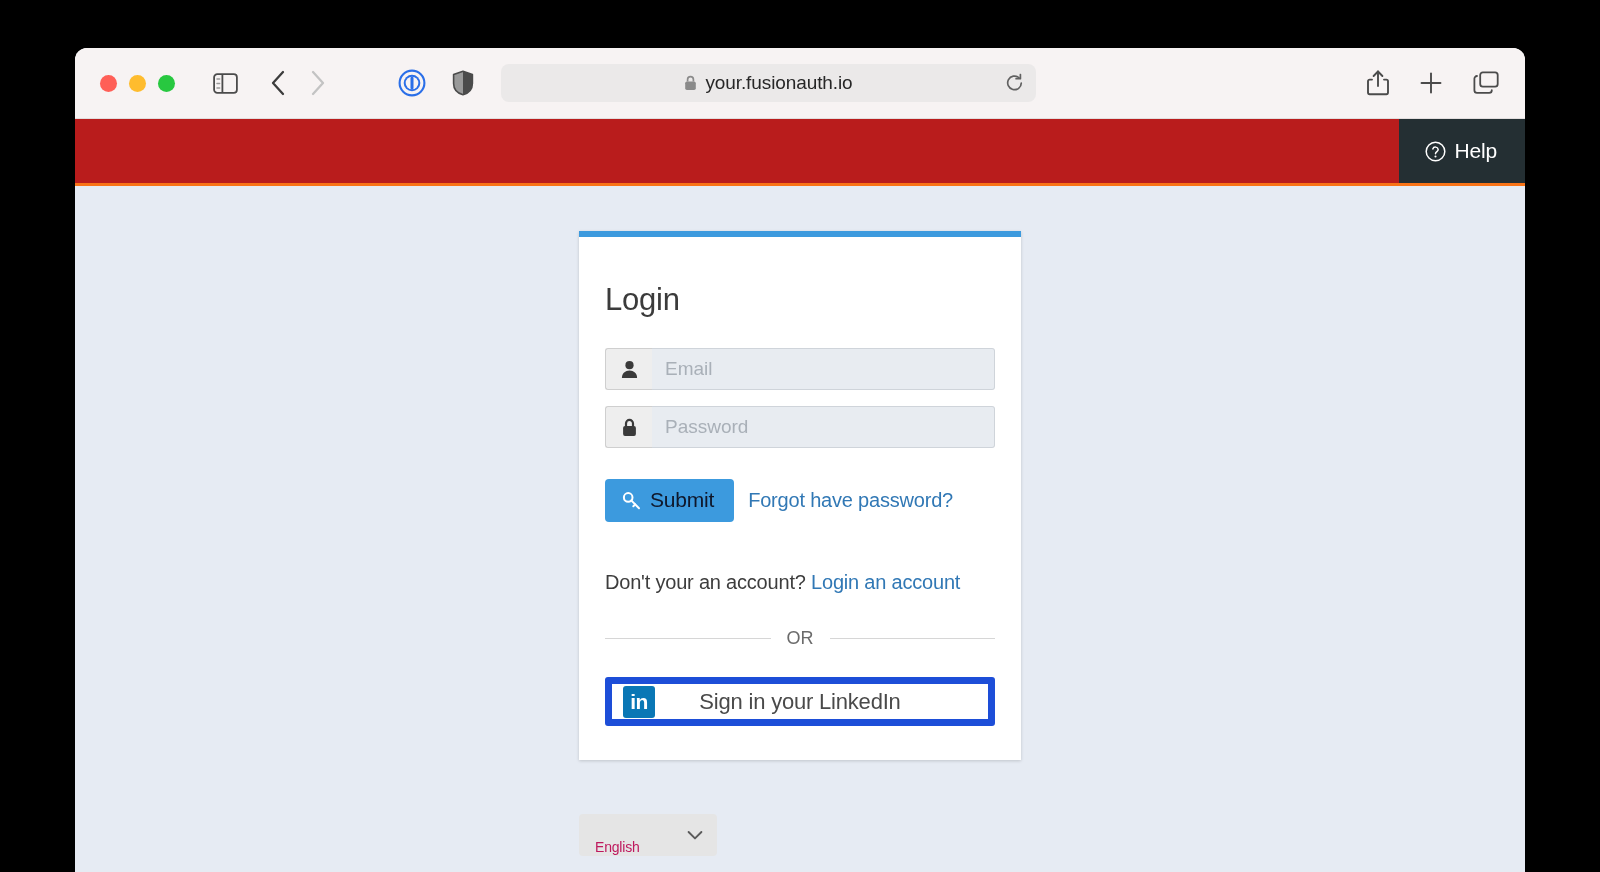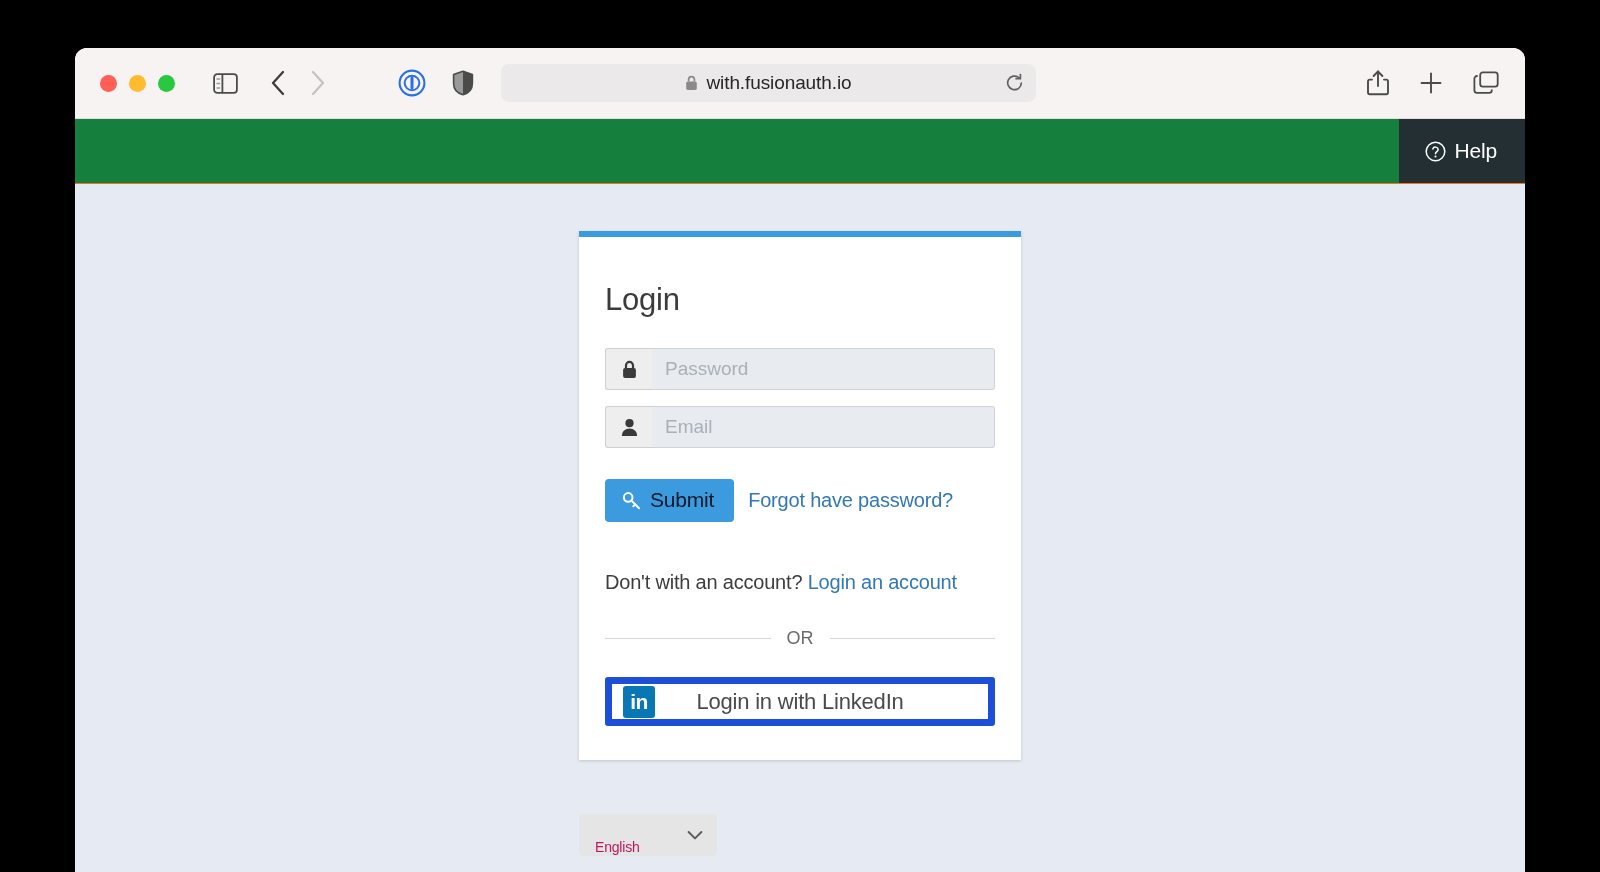--- a/index.html
+++ b/index.html
@@ -113,22 +113,22 @@
   
   .page {
     position: relative;
     height: 754px;
     background: #e6ebf3;
   }
 
   .page-topbar {
     position: relative;
     height: 64px;
-    background: #15803d;
-    border-bottom: 1px solid #f97316;
+    background: #b91c1c;
+    border-bottom: 3px solid #f97316;
   }
 
   .help-button {
     position: absolute;
     right: 0;
     top: 0;
     height: 64px;
     background: #242f33;
     color: #ffffff;
     display: flex;
@@ -366,21 +366,21 @@
       </div>
 
       <div class="url-field">
         <div class="url-inner">
           <span style="display:flex;">
             <svg width="13" height="16" viewBox="0 0 13 16" fill="none">
               <rect x="1.2" y="6.6" width="10.6" height="8.4" rx="1.7" fill="#8a8a8a"></rect>
               <path d="M3.6 6.6 V4.5 A2.9 2.9 0 0 1 9.4 4.5 V6.6" stroke="#8a8a8a" stroke-width="1.7" fill="none"></path>
             </svg>
           </span>
-          <span class="url-text">with.fusionauth.io</span>
+          <span class="url-text">your.fusionauth.io</span>
         </div>
         <span class="reload-btn">
           <svg width="19" height="19" viewBox="0 0 19 19" fill="none">
             <path d="M16.3 9.5 A6.8 6.8 0 1 1 14 4.3" stroke="#616161" stroke-width="1.7" stroke-linecap="round" fill="none"></path>
             <path d="M15.4 0.9 L15.4 5.2 L11.1 5.2" stroke="#616161" stroke-width="1.7" stroke-linecap="round" stroke-linejoin="round" fill="none"></path>
           </svg>
         </span>
       </div>
 
       <div class="right-icons">
@@ -421,65 +421,65 @@
         </div>
       </div>
 
       <div class="login-card">
 
         <h1 class="login-title">Login</h1>
 
         <div class="input-group">
           <div class="input-addon">
             <svg width="17" height="19" viewBox="0 0 17 19" fill="none">
+              <circle cx="8.5" cy="5.2" r="4.1" fill="#3a3a3a"></circle>
+              <path d="M0.9 18 C0.9 13.3 4.3 10.5 8.5 10.5 C12.7 10.5 16.1 13.3 16.1 18 Z" fill="#3a3a3a"></path>
+            </svg>
+          </div>
+          <input class="input-field" type="text" placeholder="Email" style="">
+        </div>
+
+        <div class="input-group">
+          <div class="input-addon">
+            <svg width="17" height="19" viewBox="0 0 17 19" fill="none">
               <rect x="2.1" y="8" width="12.8" height="10" rx="1.9" fill="#3a3a3a"></rect>
               <path d="M5 8 V5.4 A3.5 3.5 0 0 1 12 5.4 V8" stroke="#3a3a3a" stroke-width="2.2" fill="none"></path>
             </svg>
           </div>
           <input class="input-field" type="password" placeholder="Password" style="">
-        </div>
-
-        <div class="input-group">
-          <div class="input-addon">
-            <svg width="17" height="19" viewBox="0 0 17 19" fill="none">
-              <circle cx="8.5" cy="5.2" r="4.1" fill="#3a3a3a"></circle>
-              <path d="M0.9 18 C0.9 13.3 4.3 10.5 8.5 10.5 C12.7 10.5 16.1 13.3 16.1 18 Z" fill="#3a3a3a"></path>
-            </svg>
-          </div>
-          <input class="input-field" type="text" placeholder="Email" style="">
         </div>
 
         <div class="actions-row">
           <button class="submit-button">
             <span style="display:flex;">
               <svg width="19" height="19" viewBox="0 0 19 19" fill="none">
                 <circle cx="6.2" cy="6.4" r="4.3" stroke="#ffffff" stroke-width="2" fill="none"></circle>
                 <path d="M9.2 9.4 L17 17.2" stroke="#ffffff" stroke-width="2" stroke-linecap="round"></path>
                 <path d="M13.2 13.4 L11.3 15.3" stroke="#ffffff" stroke-width="2" stroke-linecap="round"></path>
               </svg>
             </span>
             <span>Submit</span>
           </button>
           <a class="forgot-link" href="#">Forgot have password?</a>
         </div>
 
         <div class="create-row">
-          <span>Don't with an account?</span>
+          <span>Don't your an account?</span>
           <a class="create-link" href="#">Login an account</a>
         </div>
 
         <div class="or-divider">
           <span>OR</span>
         </div>
 
         <div class="idp-button">
           <div class="idp-logo">
             <span>in</span>
           </div>
-          <span class="idp-label">Login in with LinkedIn</span>
+          <span class="idp-label">Sign in your LinkedIn</span>
         </div>
 
       </div>
 
       <div class="locale-select">
         <span class="locale-text">English</span>
         <span class="chev">
           <svg width="16" height="11" viewBox="0 0 16 11" fill="none">
             <path d="M1.6 2 L8 8.4 L14.4 2" stroke="#5a5a5a" stroke-width="1.9" stroke-linecap="round" stroke-linejoin="round" fill="none"></path>
           </svg>

